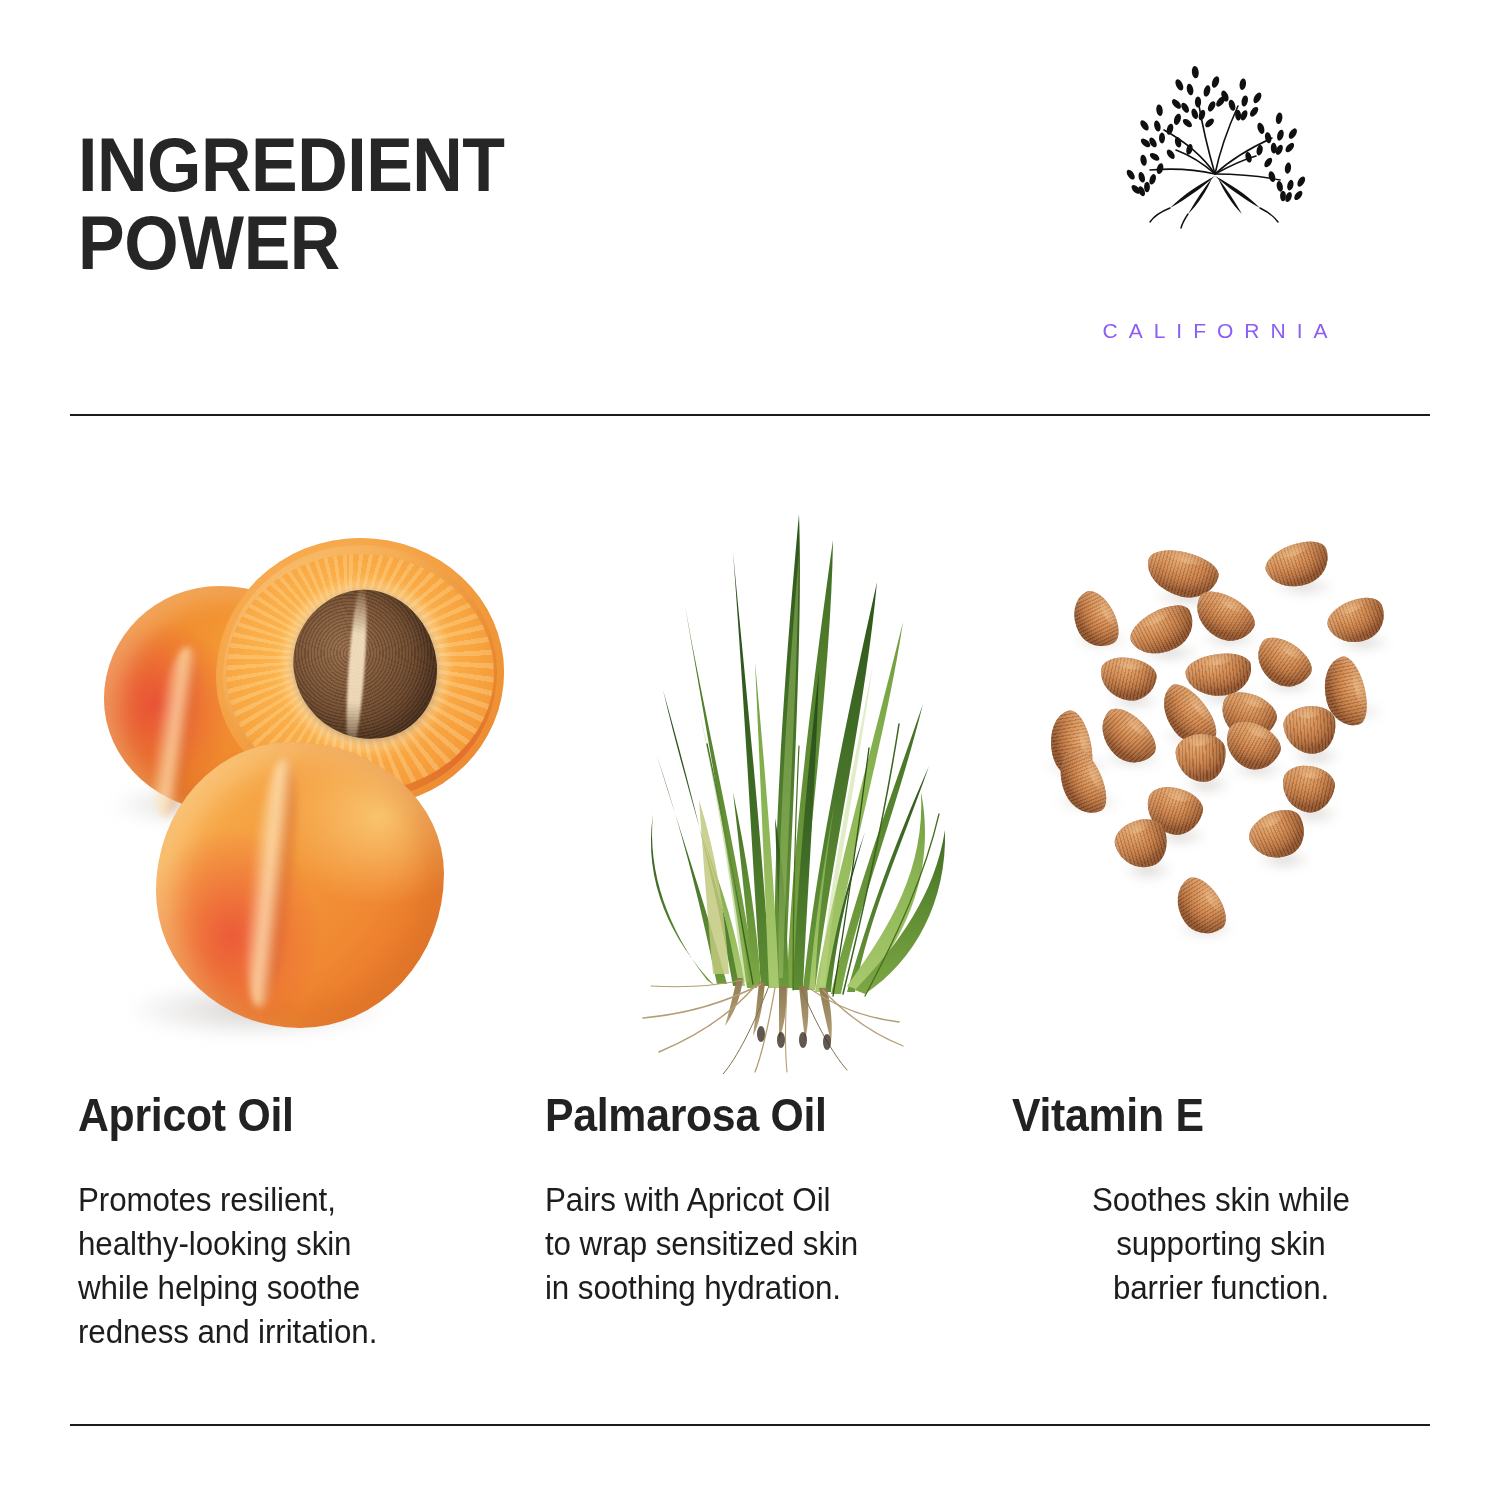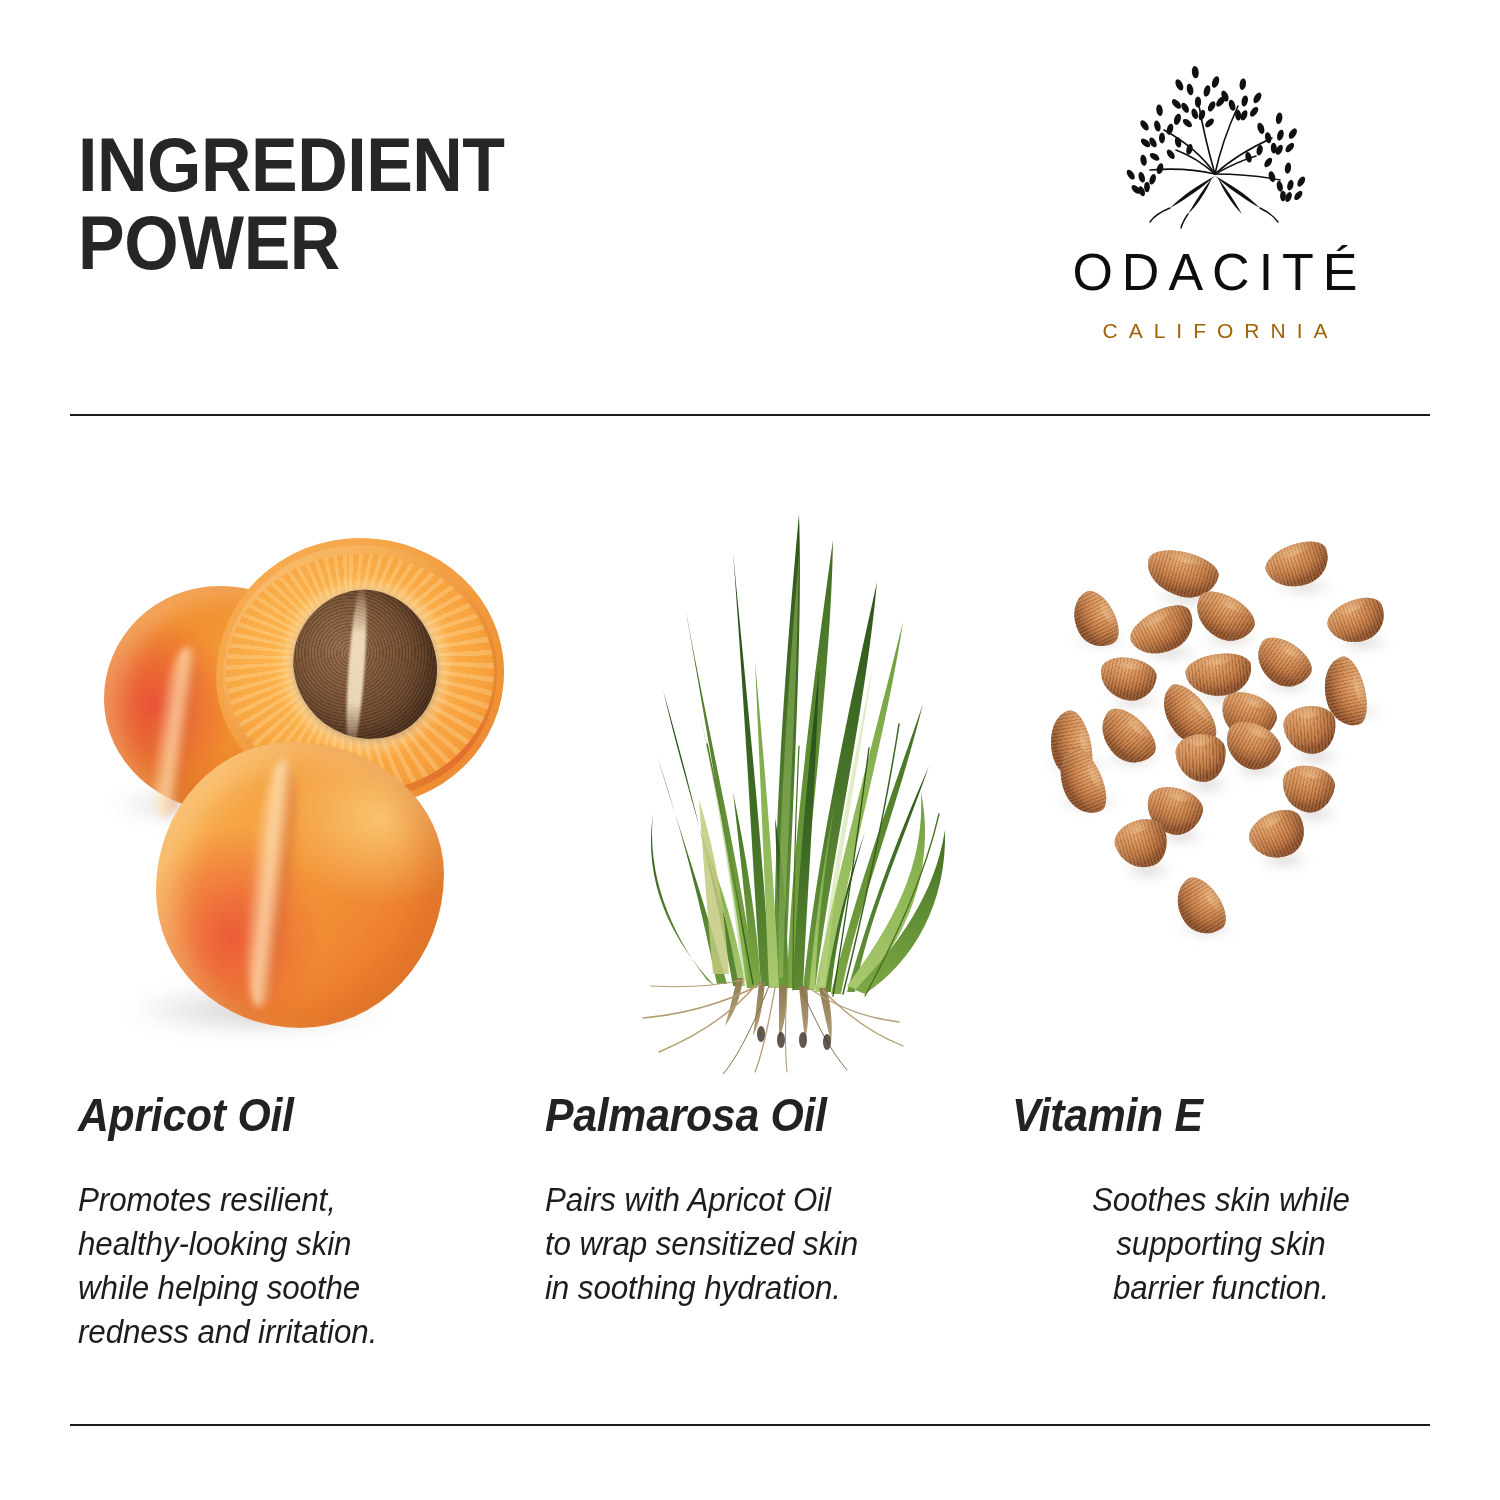--- a/index.html
+++ b/index.html
@@ -41,35 +41,35 @@
     color:#0d0d0d;
     line-height:1;
   }
   .logo-sub {
     position:absolute; left:0; top:262px; width:430px;
     text-align:center;
     font-size:21px;
     font-weight:400;
     letter-spacing:11px;
     text-indent:11px;
-    color:#a16207;
+    color:#8b5cf6;
     line-height:1;
   }
 
   
   .rule {
     position:absolute; left:70px; width:1360px; height:0;
     border-top:2px solid #1a1a1a;
   }
   .rule-top { top:414px; }
   .rule-bottom { top:1424px; }
 
   
   .cols { position:absolute; left:0; top:440px; width:1500px; height:960px; }
-  .col { position:absolute; top:0; width:467px; height:960px;font-style:italic; }
+  .col { position:absolute; top:0; width:467px; height:960px; }
   .col-0 { left:60px; }
   .col-1 { left:527px; }
   .col-2 { left:994px;text-align:center; }
 
   .figure { position:absolute; left:0; top:0; width:467px; height:630px; }
 
   .col-head {
     position:absolute; left:18px; top:652px;
     font-size:46px; font-weight:bold;
     color:#222222;
@@ -342,21 +342,20 @@
             <path d="M112 120 C106 134 98 146 88 156 C96 142 104 130 112 120 Z"></path>
             <path d="M118 120 C124 134 132 146 142 156 C134 142 126 130 118 120 Z"></path>
           </g>
           <g fill="none" stroke="#101010" stroke-width="1.4" stroke-linecap="round">
             <path d="M70 150 C60 154 54 158 50 164"></path>
             <path d="M160 150 C168 154 174 158 178 164"></path>
             <path d="M88 156 C84 162 82 166 81 170"></path>
           </g>
         </svg>
       </div>
-      <div class="logo-word">ODACITÉ</div>
       <div class="logo-sub">CALIFORNIA</div>
     </div>
   </div>
 
   <div class="rule rule-top"></div>
 
   <div class="cols">
 
     <div class="col col-0">
       <div class="figure">

